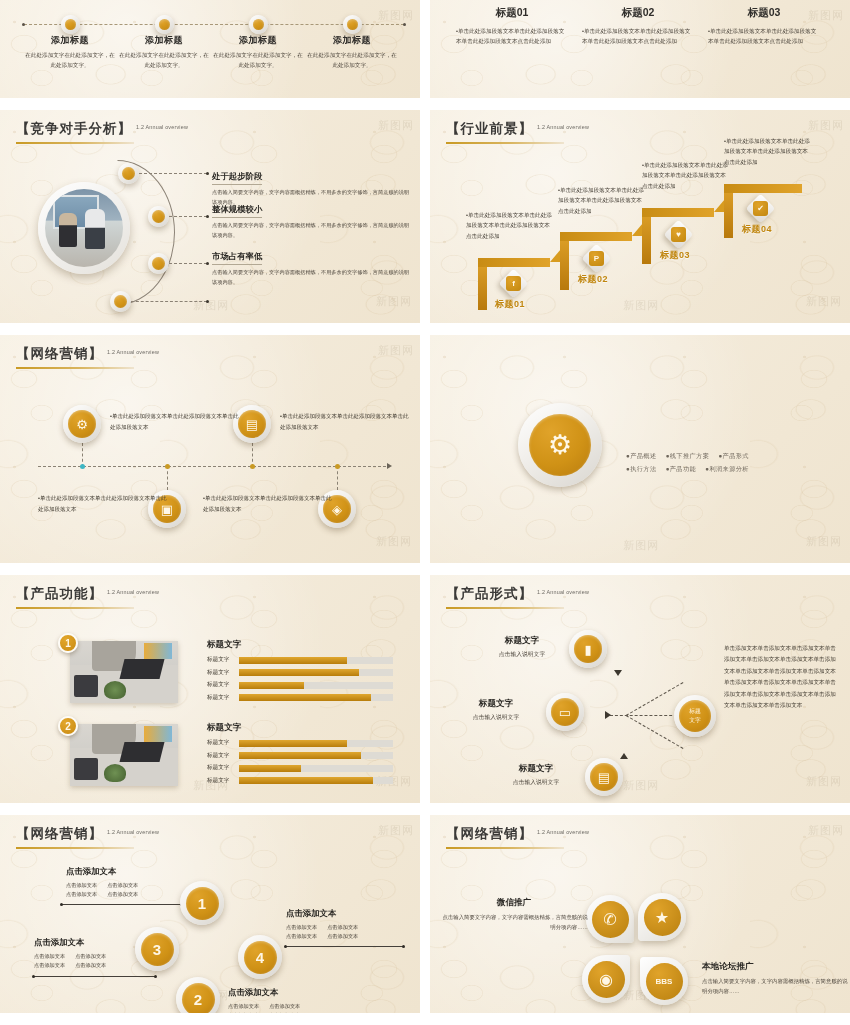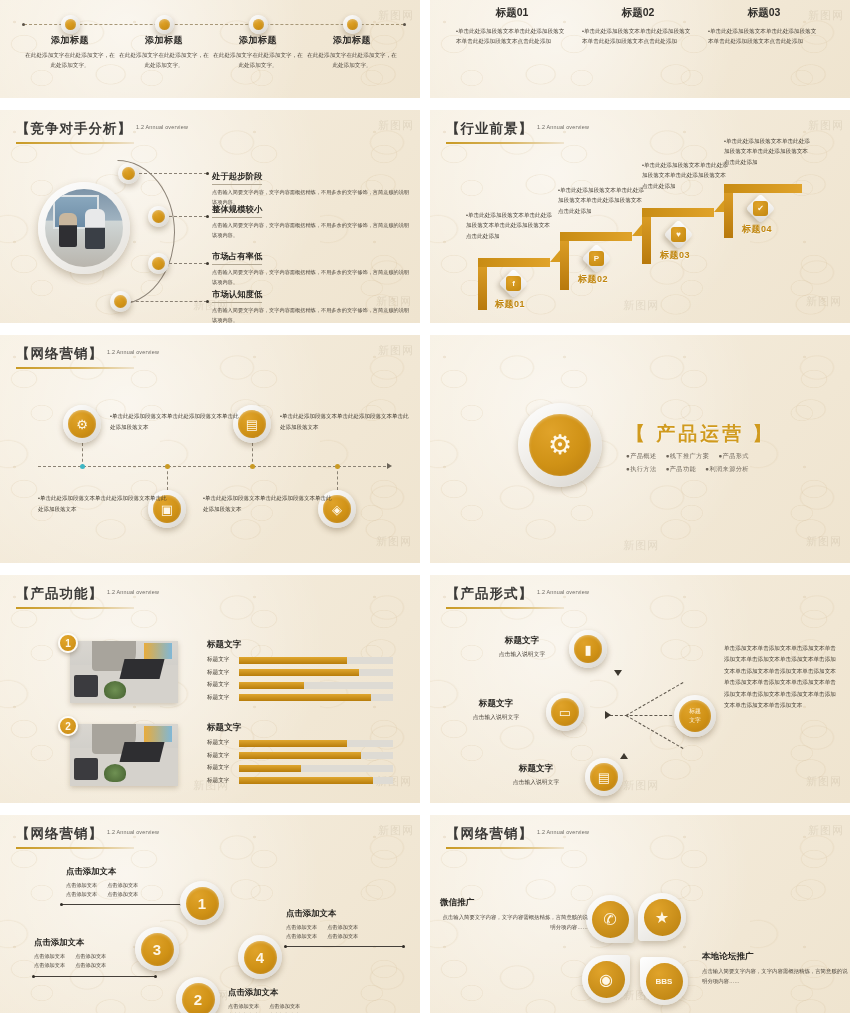--- a/index.html
+++ b/index.html
@@ -207,21 +207,21 @@
              background:linear-gradient(145deg,#ffffff,#e2dfd8);
              box-shadow:0 3px 6px rgba(90,70,40,.3);
              display:flex;align-items:center;justify-content:center;}
   .s10 .pin .core{ width:37px;height:37px; font-size:16px;
              background:radial-gradient(circle at 35% 28%,#e0a32a,#b9800f); color:#fff7e6;
              display:flex;align-items:center;justify-content:center; border-radius:50%;}
   .s10 .blk{ position:absolute; width:148px;}
   .s10 .blk h5{ font-size:8.6px;font-weight:bold;color:#2b2925;}
   .s10 .blk p{ font-size:5.4px;color:#4b443b;line-height:1.9;margin-top:3px;}
   .s10 .blk.r{ text-align:left;}
-  .s10 .blk.l h5{ text-align:left;}
+  .s10 .blk.l h5{ text-align:center;}
   .s10 .blk.l p{ text-align:right;}
 </style>
 </head>
 <body>
 
 <div class="grid">
 
   <div class="slide s1">
     <div class="wm a">新图网</div>
     <div class="tl"></div>
@@ -317,23 +317,20 @@
 
     <div class="row" style="top:55px">
       <h5>处于起步阶段</h5>
       <p>点击输入简要文字内容，文字内容需概括精炼，不用多余的文字修饰，言简意赅的说明该项内容。</p></div>
     <div class="row" style="top:135px">
       <h5>市场占有率低</h5>
       <p>点击输入简要文字内容，文字内容需概括精炼，不用多余的文字修饰，言简意赅的说明该项内容。</p></div>
     <div class="row" style="top:88px">
       <h5>整体规模较小</h5>
       <p>点击输入简要文字内容，文字内容需概括精炼，不用多余的文字修饰，言简意赅的说明该项内容。</p></div>
-    <div class="row" style="top:173px">
-      <h5>市场认知度低</h5>
-      <p>点击输入简要文字内容，文字内容需概括精炼，不用多余的文字修饰，言简意赅的说明该项内容。</p></div>
   </div>
 
   <div class="slide s4">
     <div class="wm a">新图网</div>
     <div class="wm b">新图网</div>
     <div class="wm c">新图网</div>
     <div class="hd">
       <span class="t">【行业前景】</span><span class="s">1.2 Annual overview</span>
       <div class="bar"></div>
     </div>
@@ -421,21 +418,20 @@
     <p class="cap" style="left:38px;  top:158px;">•单击此处添加段落文本单击此处添加段落文本单击此处添加段落文本</p>
     <p class="cap" style="left:203px; top:158px;">•单击此处添加段落文本单击此处添加段落文本单击此处添加段落文本</p>
   </div>
 
   <div class="slide s6">
     <div class="wm b">新图网</div>
     <div class="wm c">新图网</div>
     <div class="disc bigdisc">
       <div class="core">⚙</div>
     </div>
-    <h2>【 产品运营 】</h2>
     <div class="sub">
       <span>●产品概述</span>
       <span>●线下推广方案</span>
       <span>●产品形式</span><br>
       <span>●执行方法</span>
       <span>●产品功能</span>
       <span>●利润来源分析</span>
     </div>
   </div>
 
@@ -652,19 +648,19 @@
       <div class="core">◉</div>
       </div>
     <div class="pin" style="left:210px; top:142px; border-radius:4px 50% 50% 50%;">
       <div class="core" style="font-size:8px;font-weight:bold;">BBS</div>
       </div>
 
     <div class="blk l" style="left:10px; top:82px;">
       <h5>微信推广</h5>
       <p>点击输入简要文字内容，文字内容需概括精炼，言简意赅的说明分项内容……</p>
       </div>
-    <div class="blk r" style="left:272px; top:136px;">
+    <div class="blk r" style="left:272px; top:146px;">
       <h5>本地论坛推广</h5>
       <p>点击输入简要文字内容，文字内容需概括精炼，言简意赅的说明分项内容……</p>
       </div>
   </div>
 
 </div>
 
 </body></html>

